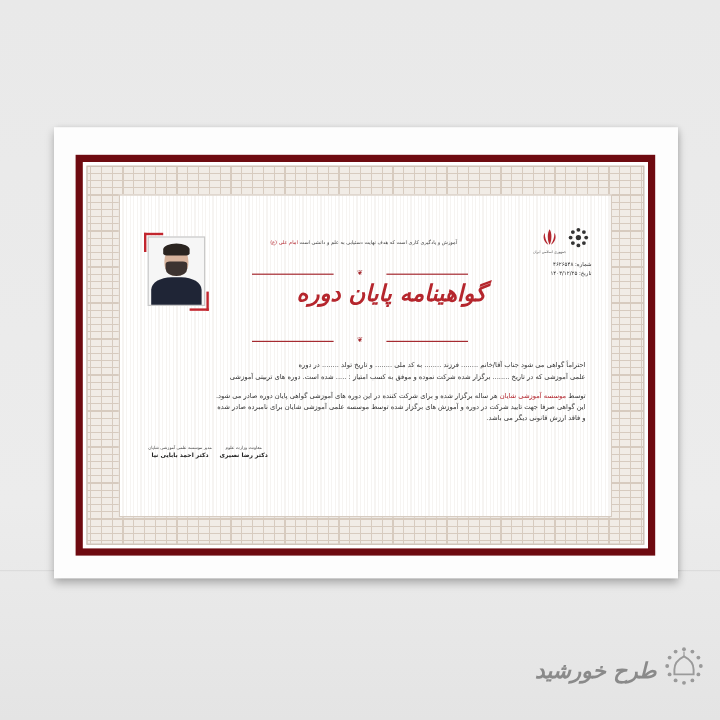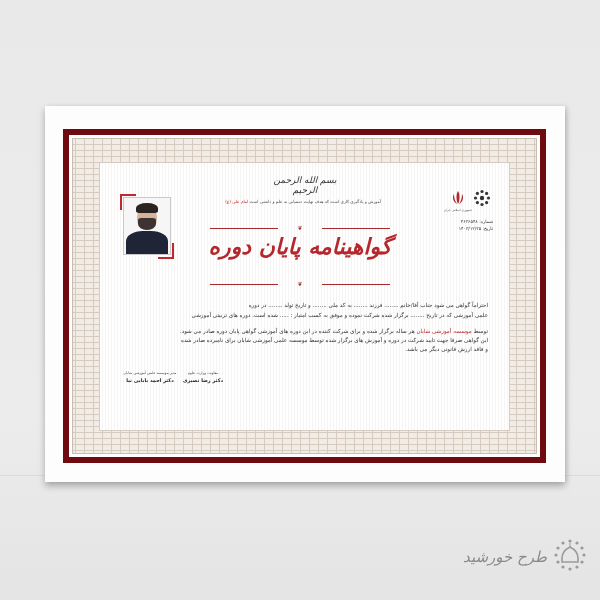--- a/index.html
+++ b/index.html
@@ -41,54 +41,53 @@
   .abs { position:absolute; }
   .basmala { left:165px; top:12px; width:80px; text-align:center; font-family:"DejaVu Serif", serif; font-size:9px; color:#333; font-style:italic; }
   .verse { left:88px; top:36px; width:230px; text-align:center; font-size:4.2px; color:#444; white-space:nowrap; }
   .verse .red { color:#b3262e; }
   .institute { left:100px; top:43px; width:200px; text-align:center; font-size:12.5px; color:#2b2b2b; white-space:nowrap; }
   .institute .red { color:#b3262e; }
   .ornament { left:110px; width:180px; height:6px; }
   .ornament .line { position:absolute; top:3px; height:1px; width:68px; background:#a52a30; }
   .ornament .l { left:0; } .ornament .r { right:0; }
   .ornament .mid { position:absolute; left:78px; top:0; width:24px; text-align:center; font-size:6px; color:#a52a30; line-height:6px; }
-  .title { left:95px; top:70px; width:210px; text-align:center; font-family:"DejaVu Serif", serif; font-style:italic; font-weight:bold; font-size:22px; color:#b5262d; white-space:nowrap; letter-spacing:-0.5px; }
+  .title { left:95px; top:70px; width:210px; text-align:right; font-family:"DejaVu Serif", serif; font-style:italic; font-weight:bold; font-size:19px; color:#b5262d; white-space:nowrap; letter-spacing:-0.5px; }
   .photo { left:23px; top:34px; width:46px; height:56px; background:#f6f6f6; border:1px solid #c9c9c9; overflow:hidden; }
   .photo .head { position:absolute; left:13px; top:8px; width:20px; height:24px; background:#d7b39c; border-radius:48% 48% 45% 45%; }
   .photo .hair { position:absolute; left:12px; top:5px; width:22px; height:10px; background:#2a2420; border-radius:50% 50% 20% 20%; }
   .photo .beard { position:absolute; left:14px; top:20px; width:18px; height:12px; background:#3d3330; border-radius:20% 20% 50% 50%; }
   .photo .body { position:absolute; left:2px; top:33px; width:42px; height:26px; background:#1f2536; border-radius:40% 40% 0 0; }
   .photo-corner-tl { left:20px; top:31px; width:14px; height:14px; border-top:2px solid #c2262e; border-left:2px solid #c2262e; }
   .photo-corner-br { left:58px; top:80px; width:14px; height:14px; border-bottom:2px solid #c2262e; border-right:2px solid #c2262e; }
   .logos { right:16px; top:26px; width:54px; height:24px; }
   .logo { position:absolute; top:0; width:18px; height:18px; }
   .logo.a { right:2px; }
   .logo.b { right:26px; }
   .logo .cap { position:absolute; top:19px; left:-6px; width:30px; font-size:3px; text-align:center; color:#555; white-space:nowrap; }
   .meta { right:16px; width:56px; font-size:4.5px; color:#333; white-space:nowrap; text-align:right; }
   .body-text { left:20px; width:368px; font-size:5.6px; color:#333; line-height:9px; text-align:justify; white-space:nowrap; }
   .body-text .red { color:#b3262e; }
   .sig { font-size:3.6px; color:#444; text-align:center; white-space:nowrap; }
   .sig .name { font-size:5px; font-weight:bold; color:#222; display:block; margin-top:2px; }
   .brand { left:470px; top:536px; width:125px; height:40px; }
-  .brand-text { position:absolute; right:48px; top:12px; font-family:"DejaVu Serif", serif; font-style:italic; font-size:15px; color:#8a8a8a; white-space:nowrap; }
+  .brand-text { position:absolute; right:48px; top:12px; font-family:"DejaVu Serif", serif; font-style:italic; font-size:18px; color:#8a8a8a; white-space:nowrap;font-weight:bold; }
   .brand-icon { position:absolute; right:8px; top:2px; width:34px; height:34px; }
 </style>
 </head>
 <body>
 
 <div class="wall-line"></div>
 
 <div class="board">
   <div class="maroon">
     <div class="inner-white">
       <div class="pattern">
         <div class="content">
 
-          <div class="abs basmala">بسم الله الرحمن الرحیم</div>
 
           <div class="abs verse rtl">
             <span>آموزش و یادگیری کاری است که هدف نهایت دستیابی به علم و دانشی است</span>
             <span class="red">امام علی (ع)</span>
           </div>
 
 
           <div class="abs ornament" style="top:62px;">
             <div class="line l"></div>
               <div class="mid">❦</div>

